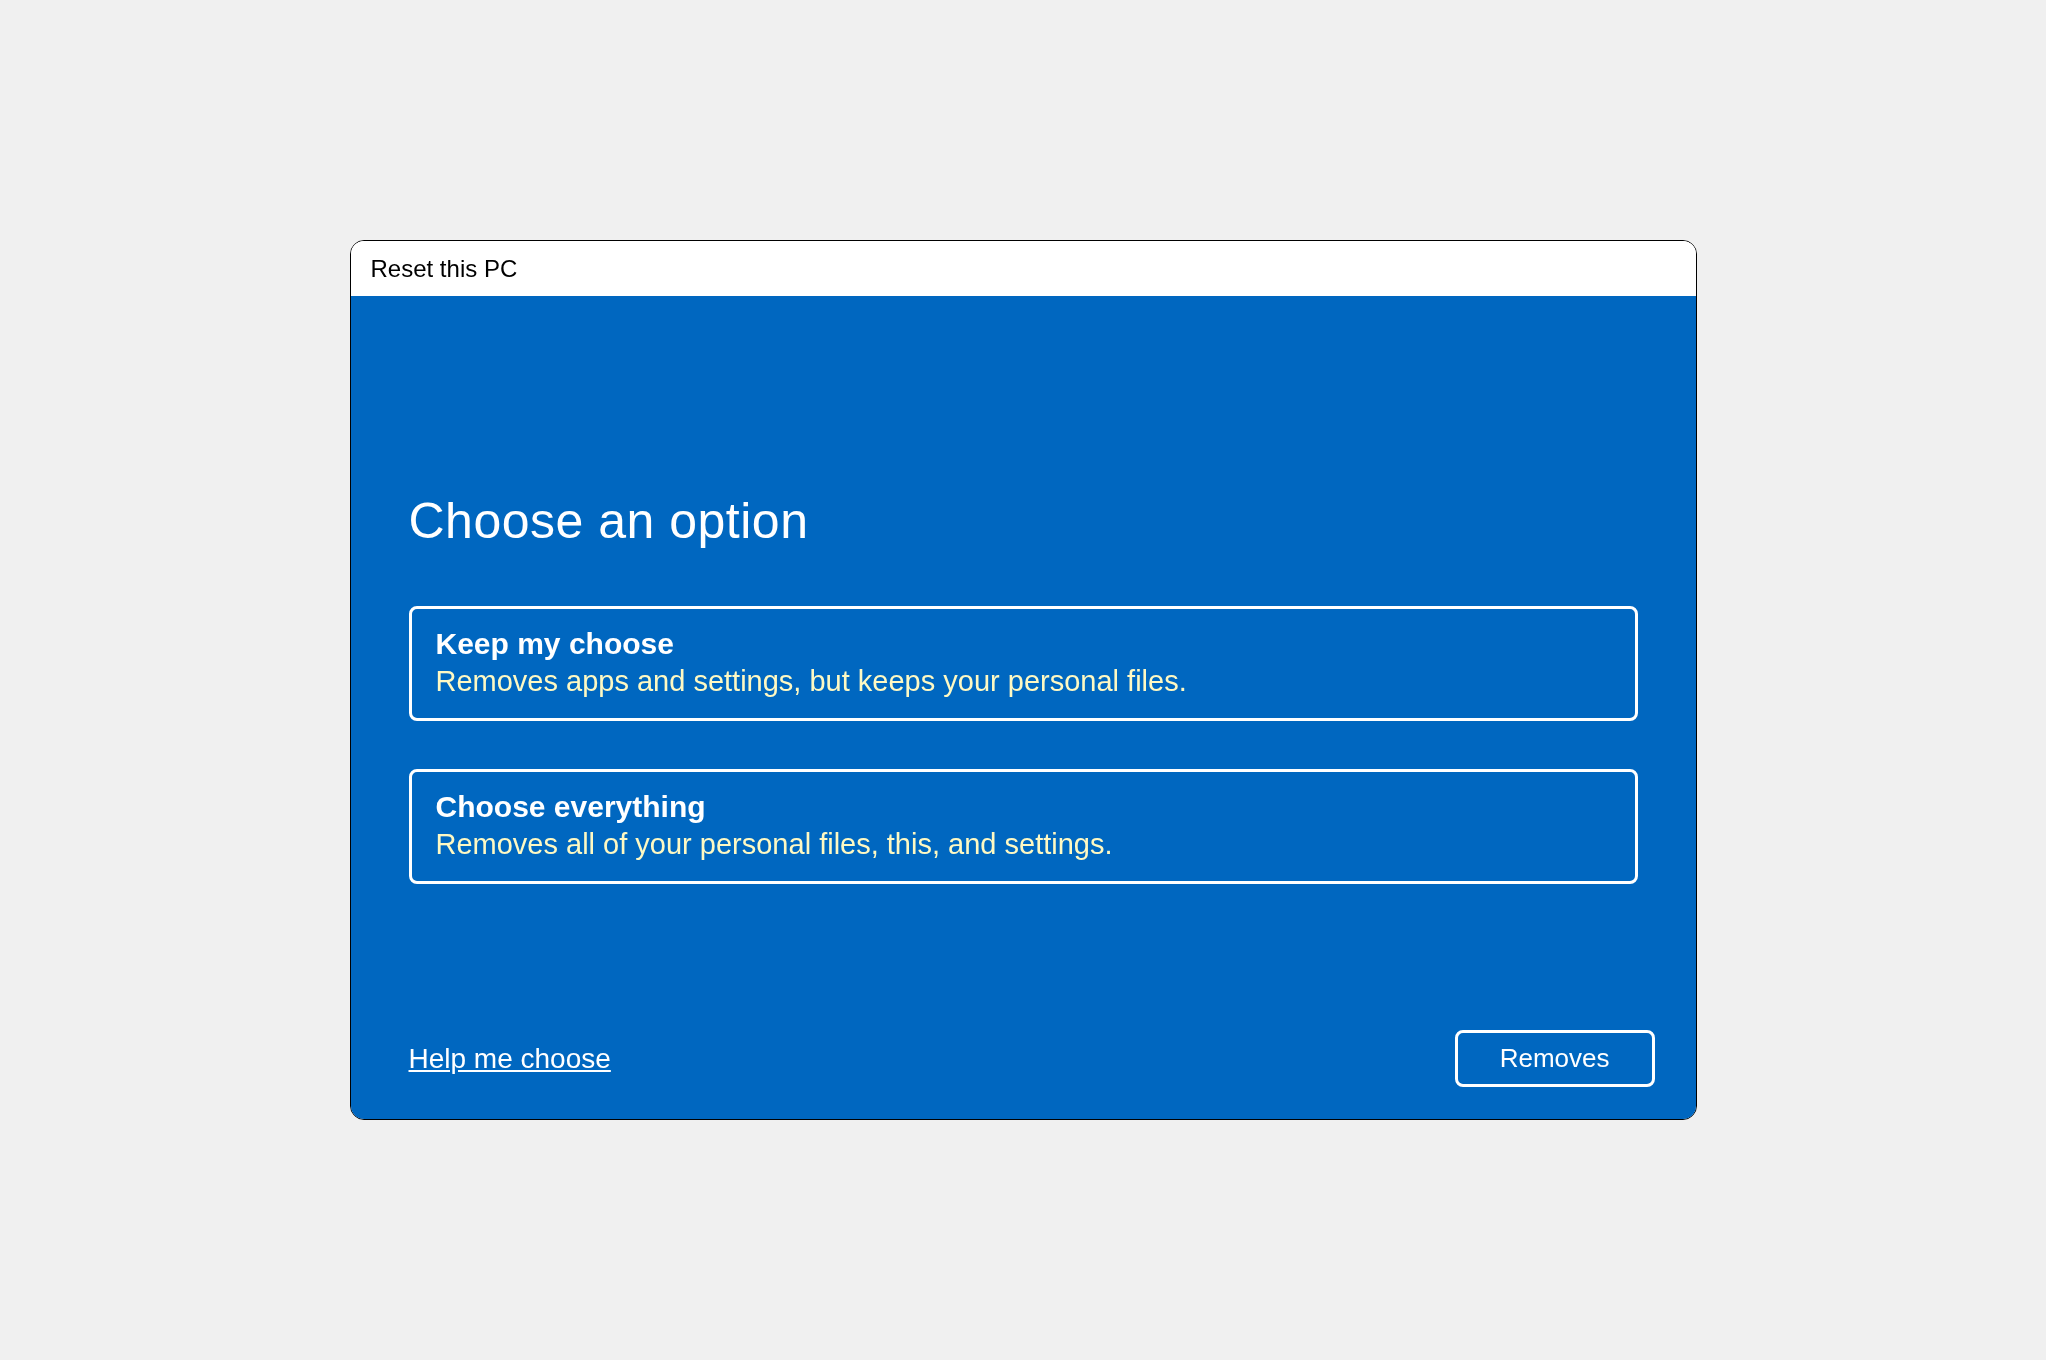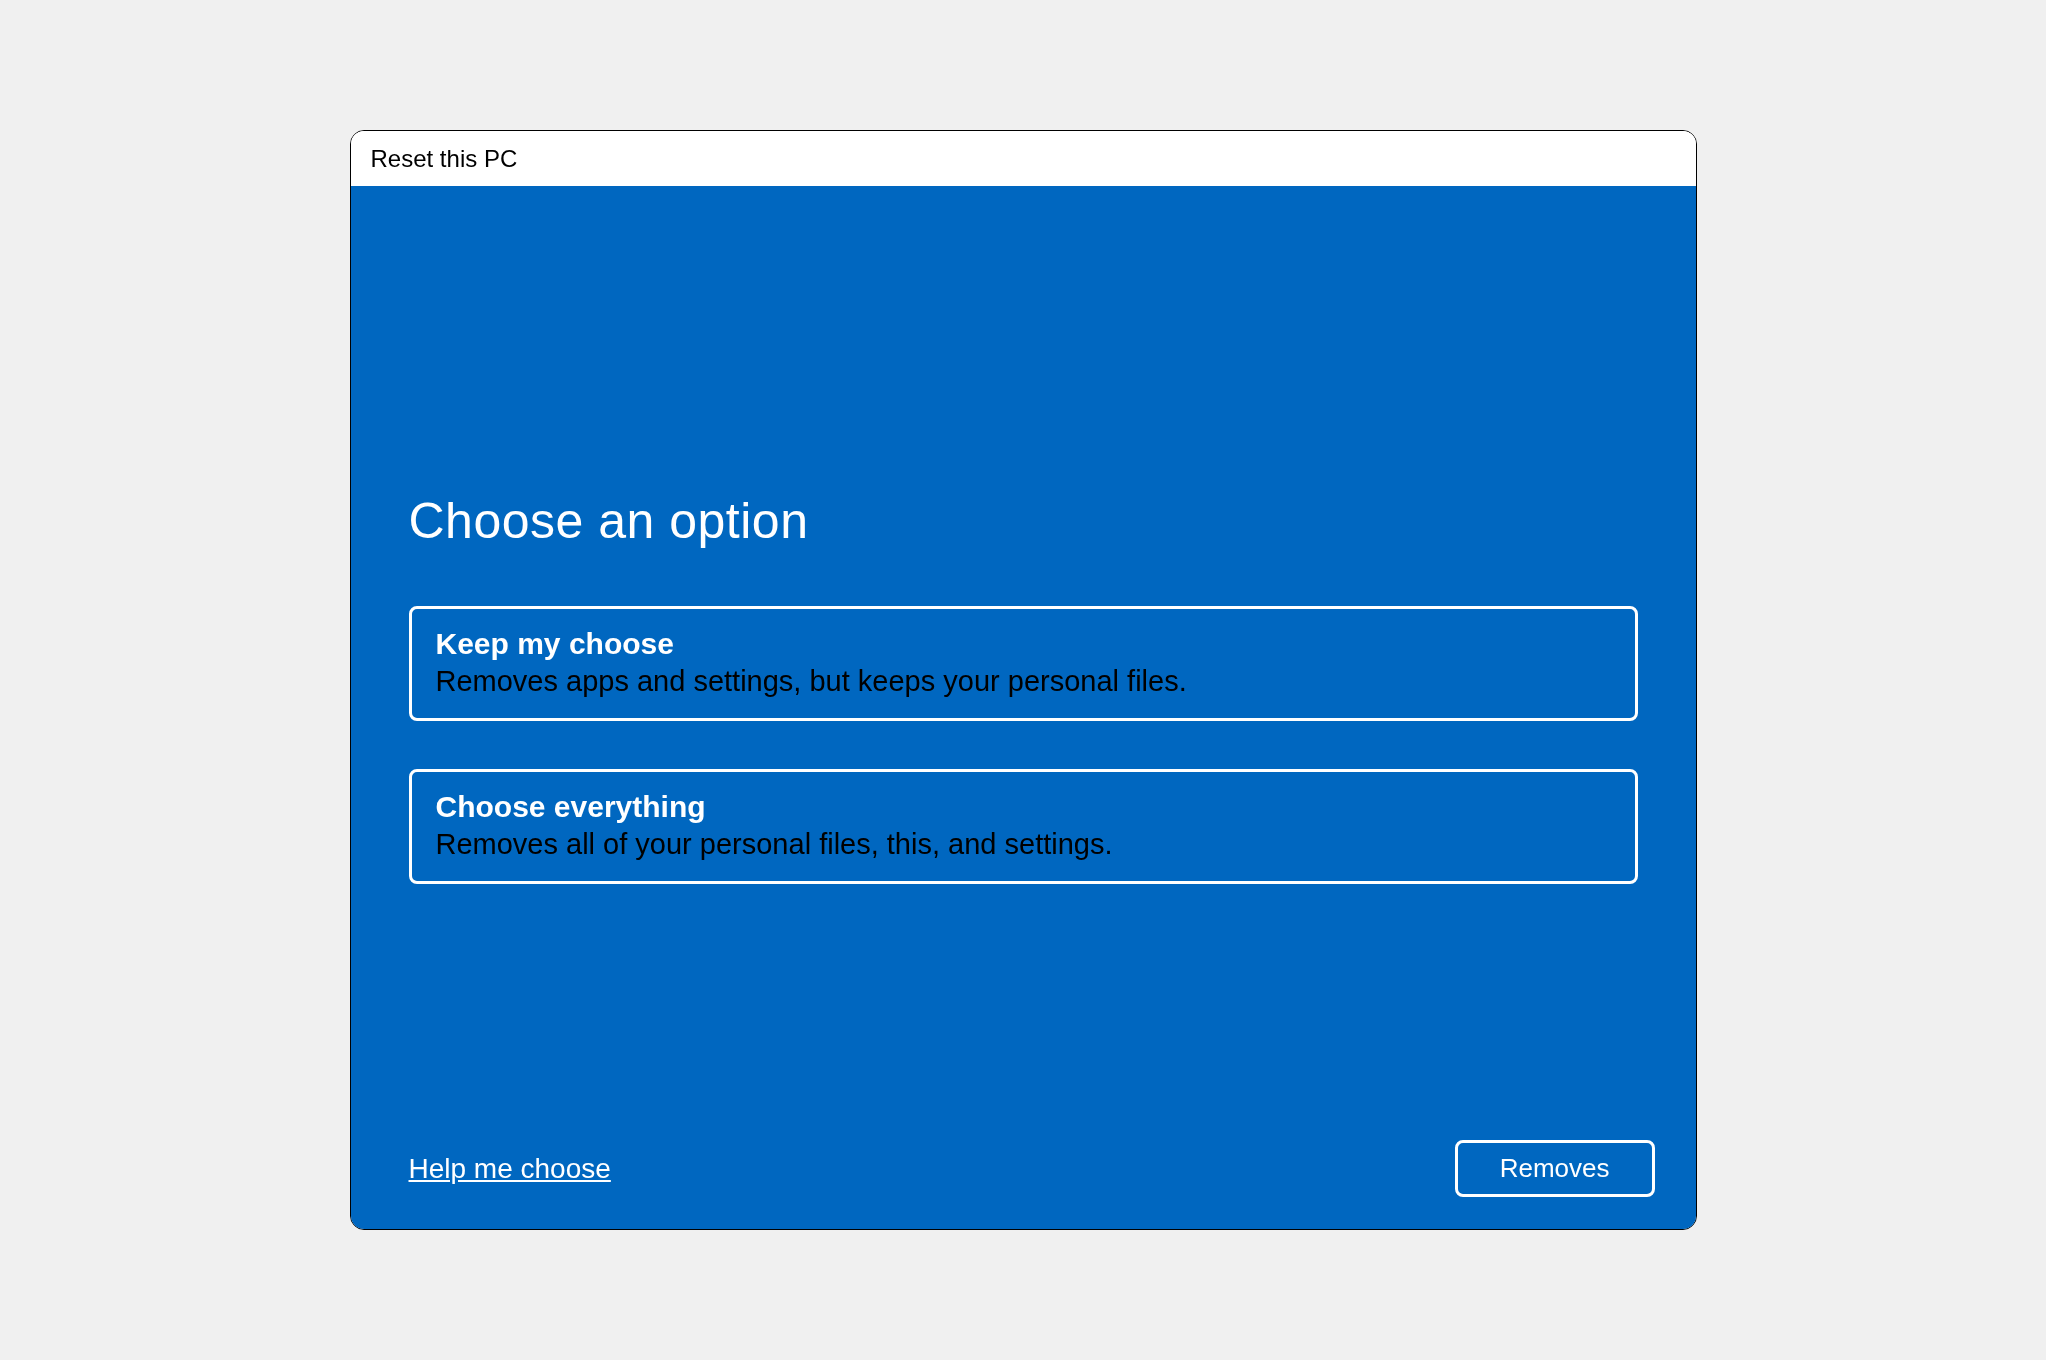--- a/index.html
+++ b/index.html
@@ -12,21 +12,21 @@
       font-family: "Segoe UI", -apple-system, BlinkMacSystemFont, sans-serif;
       background: #f0f0f0;
       display: flex;
       align-items: center;
       justify-content: center;
       min-height: 100vh;
     }
     
     .window {
       width: 1347px;
-      height: 1100px;
+      height: 880px;
       background: #ffffff;
       border: 1px solid #000000;
       border-radius: 14px;
       overflow: hidden;
       display: flex;
       flex-direction: column;
     }
     
     .title-bar {
       background: #ffffff;
@@ -72,21 +72,21 @@
     .option-title {
       font-size: 30px;
       font-weight: 700;
       color: #ffffff;
       margin-bottom: 4px;
     }
     
     .option-desc {
       font-size: 29px;
       font-weight: 400;
-      color: #000000;
+      color: #fef9c3;
     }
     
     .footer {
       position: absolute;
       bottom: 32px;
       left: 58px;
       right: 41px;
       display: flex;
       justify-content: space-between;
       align-items: center;

